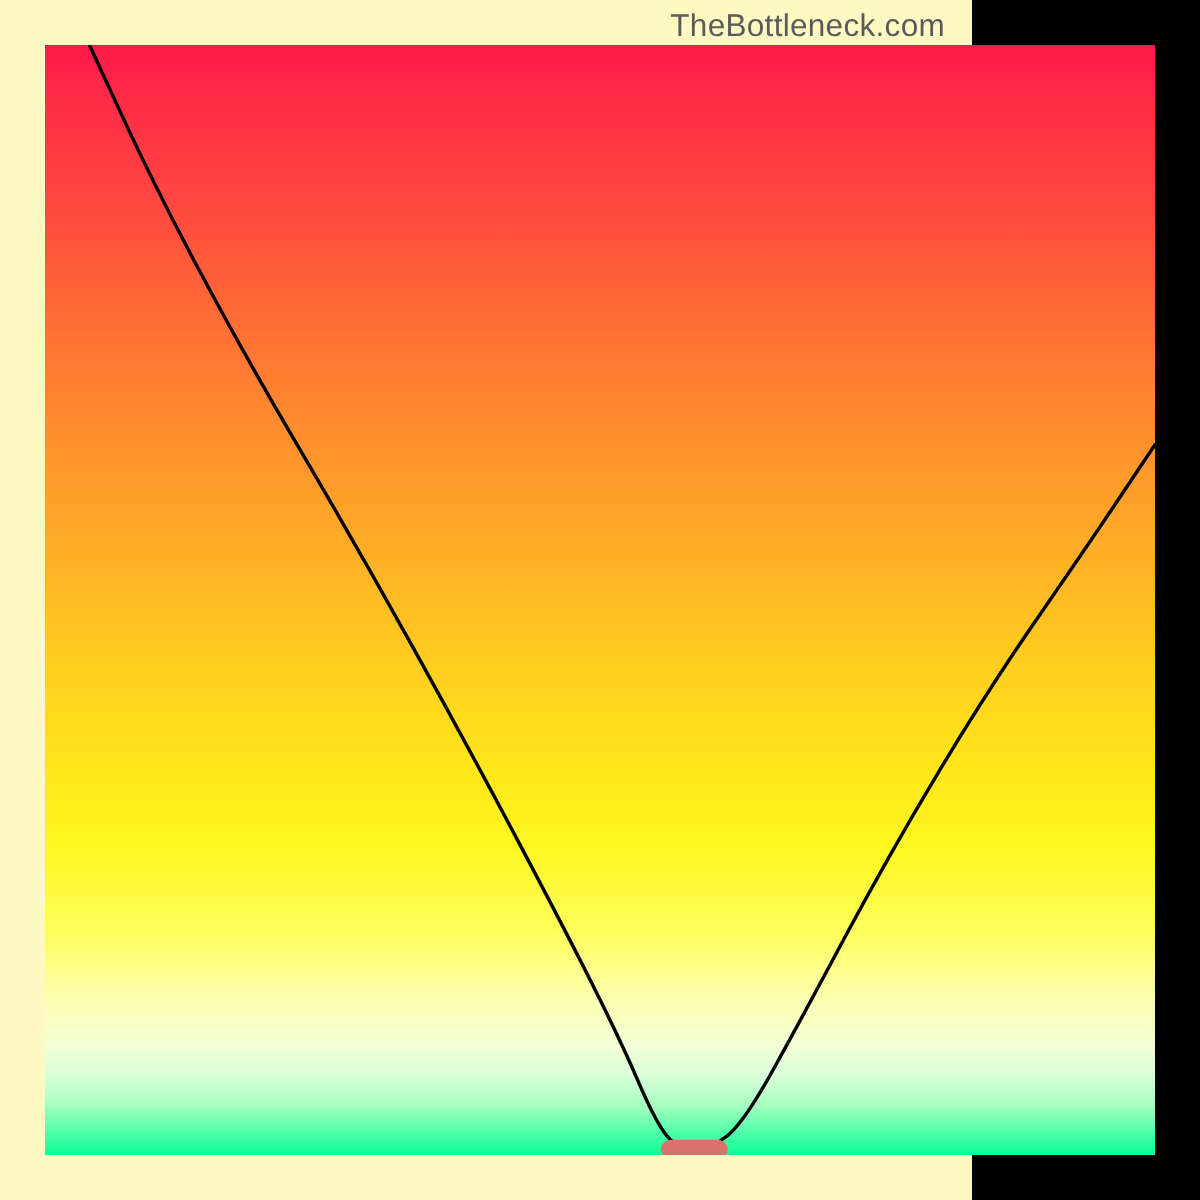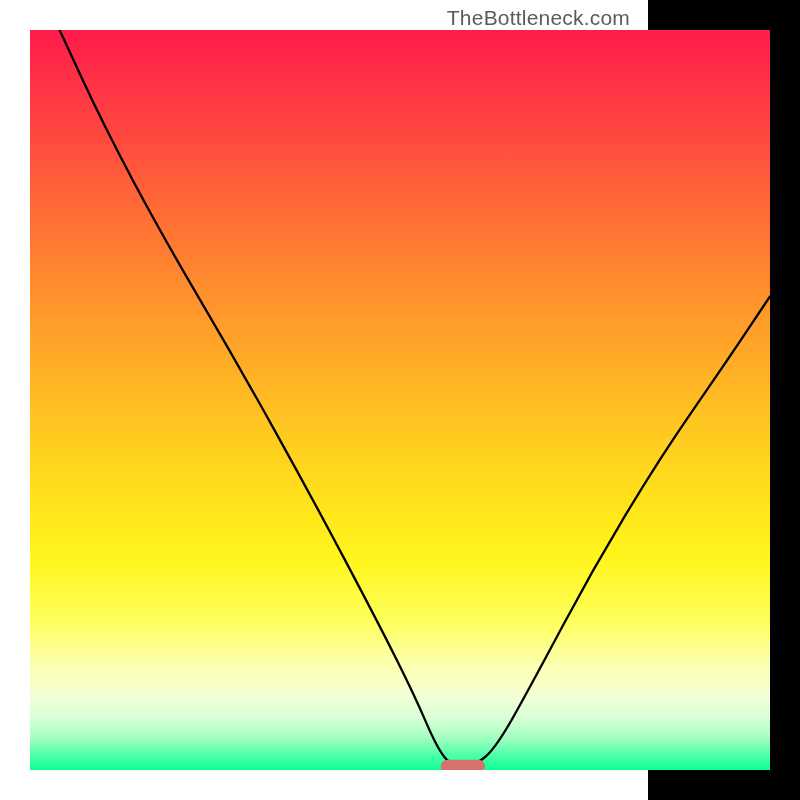--- a/index.html
+++ b/index.html
@@ -8,21 +8,21 @@
     width: 800px;
     height: 800px;
     background: #000;
     overflow: hidden;
     font-family: Arial, Helvetica, sans-serif;
   }
   .frame {
     position: relative;
     width: 648px;
     height: 800px;
-    background: #ffffff;
+    background: #fef9c3;
   }
   .plot-area {
     position: absolute;
     left: 30px;
     top: 30px;
     width: 740px;
     height: 740px;
     
     background: linear-gradient(
       to bottom,

